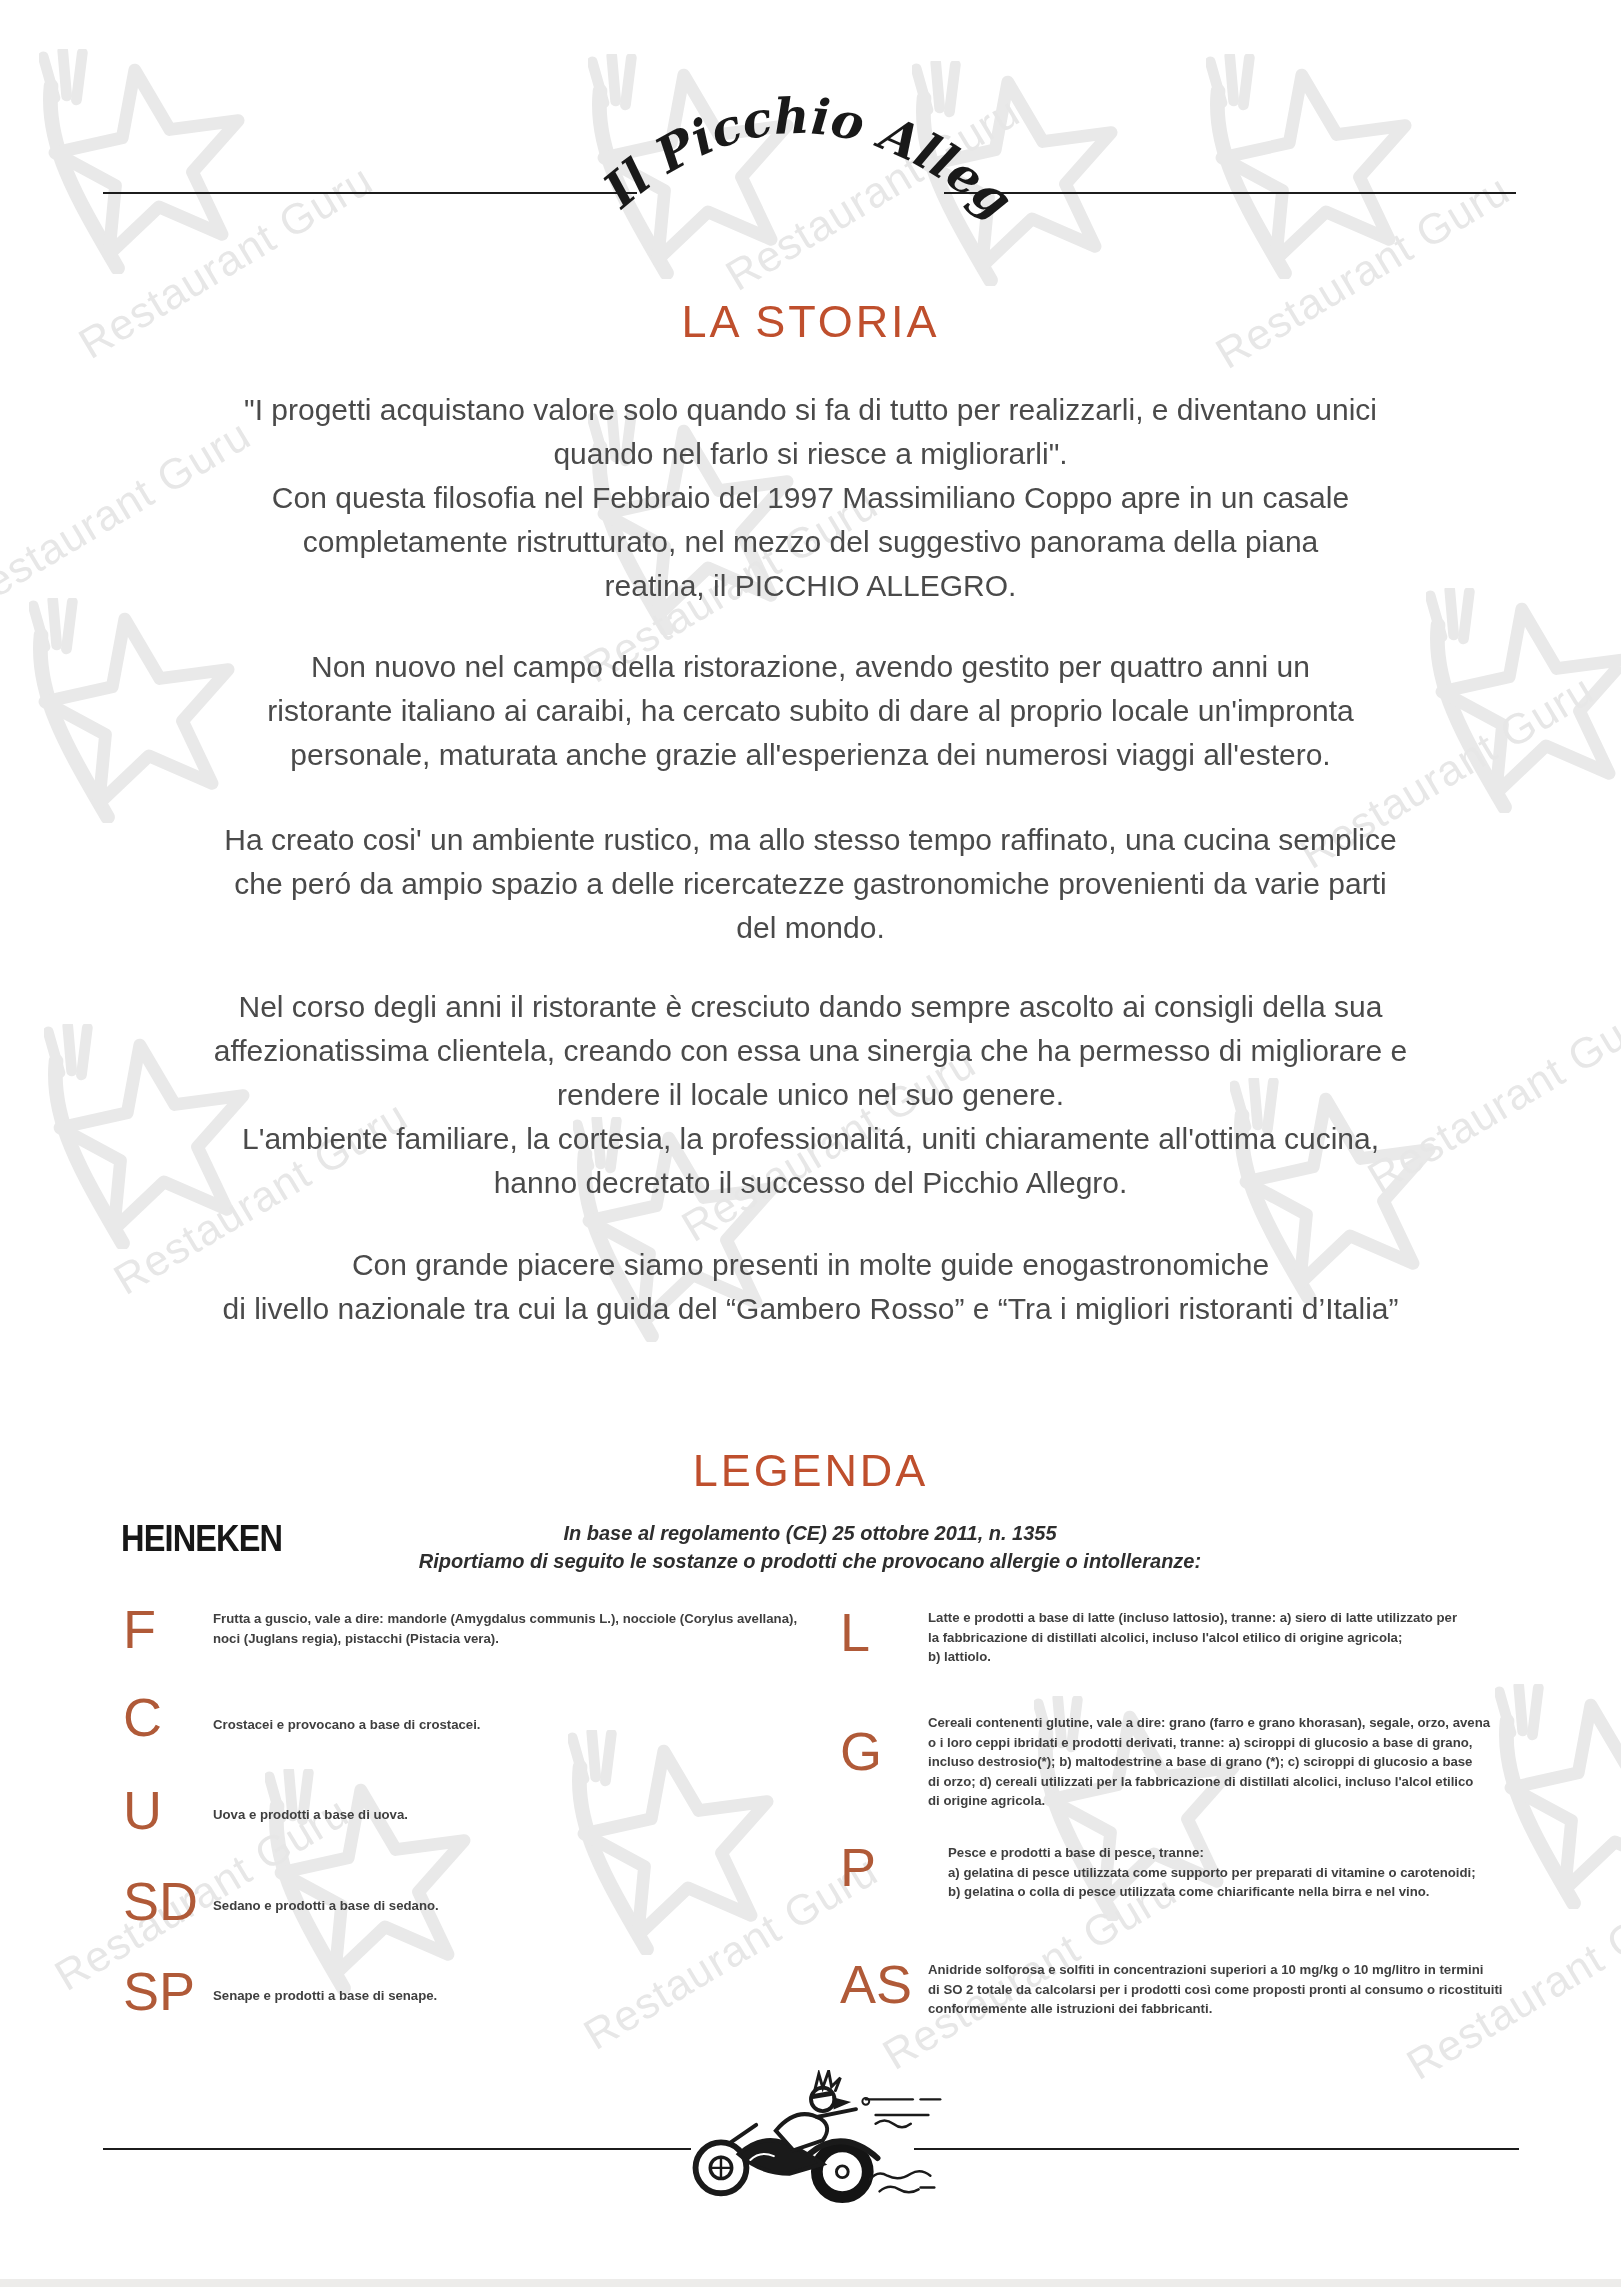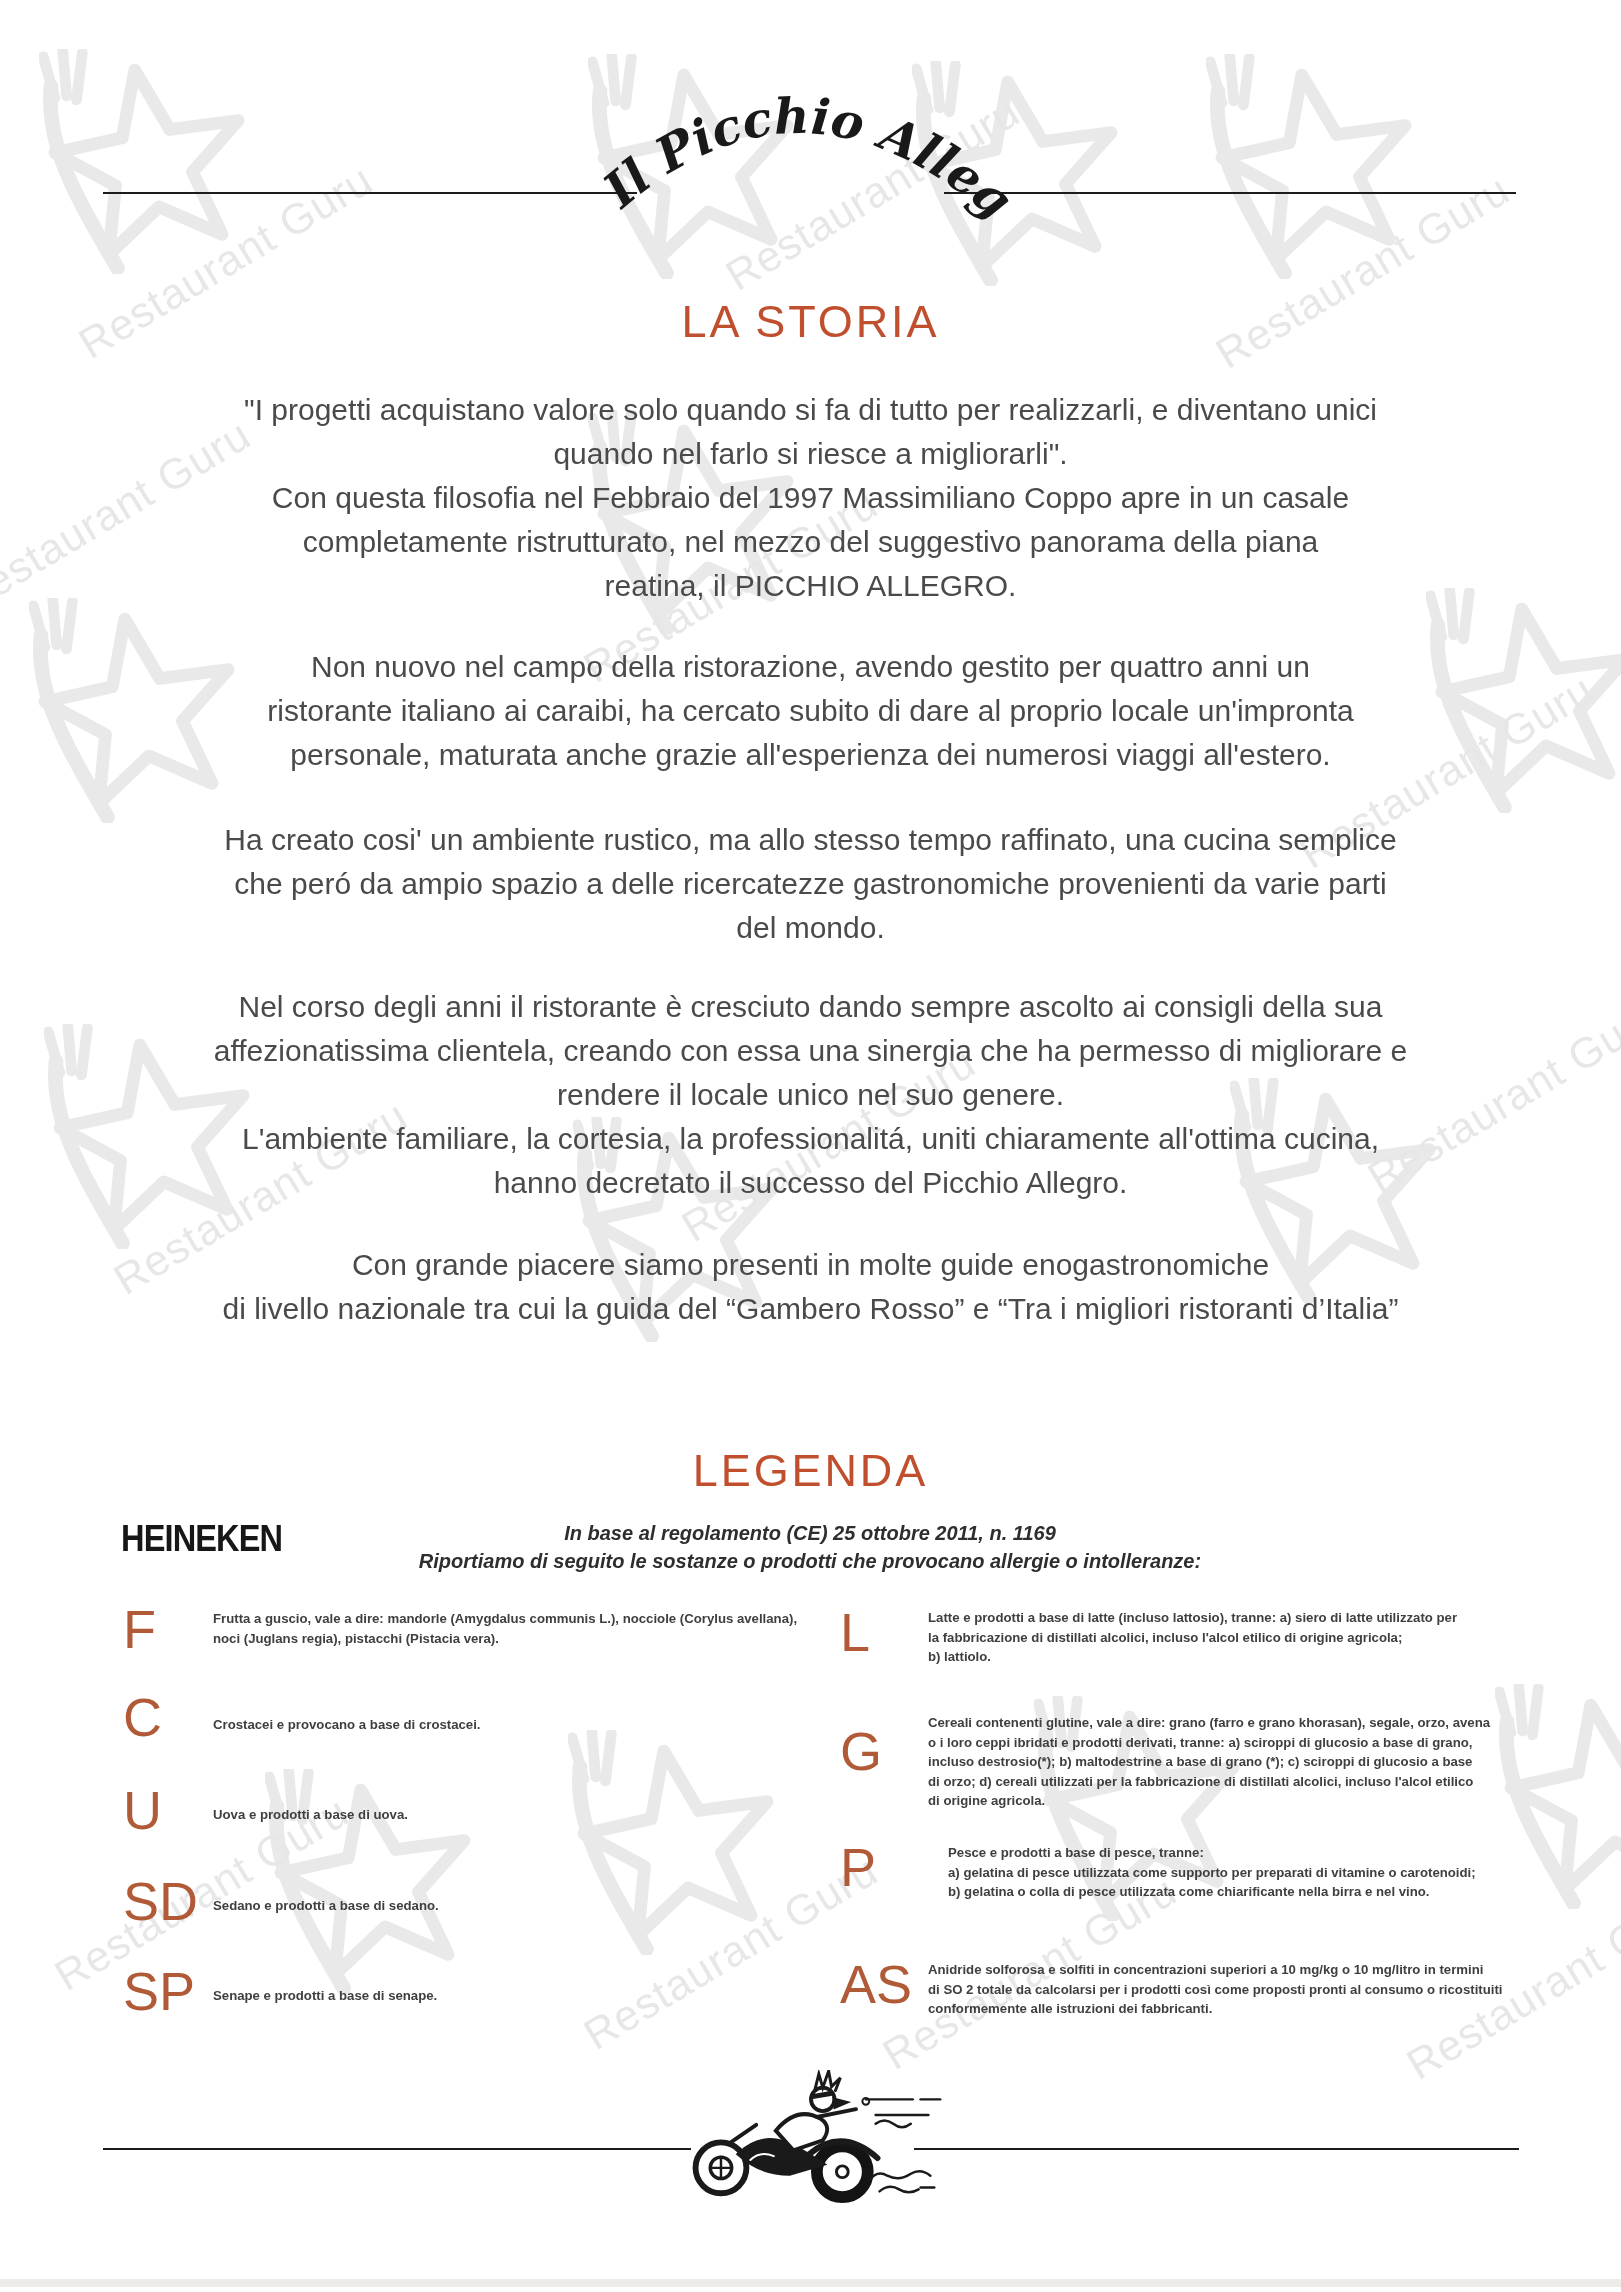--- a/index.html
+++ b/index.html
@@ -155,21 +155,21 @@
 del mondo.</div>
     <div class="para" style="top:1243px">Con grande piacere siamo presenti in molte guide enogastronomiche
 di livello nazionale tra cui la guida del “Gambero Rosso” e “Tra i migliori ristoranti d’Italia”</div>
     <div class="para" style="top:985px">Nel corso degli anni il ristorante è cresciuto dando sempre ascolto ai consigli della sua
 affezionatissima clientela, creando con essa una sinergia che ha permesso di migliorare e
 rendere il locale unico nel suo genere.
 L'ambiente familiare, la cortesia, la professionalitá, uniti chiaramente all'ottima cucina,
 hanno decretato il successo del Picchio Allegro.</div>
 
     <div class="section-title" style="top:1445px">LEGENDA</div>
-    <div class="legend-sub" style="top:1519px">In base al regolamento (CE) 25 ottobre 2011, n. 1169
+    <div class="legend-sub" style="top:1519px">In base al regolamento (CE) 25 ottobre 2011, n. 1355
 Riportiamo di seguito le sostanze o prodotti che provocano allergie o intolleranze:</div>
     <div id="brand">HEINEKEN</div>
 
     <div class="allergen-code" style="left:123px;top:1602px">F</div>
     <div class="allergen-desc" style="left:213px;top:1609px;width:603px">Frutta a guscio, vale a dire: mandorle (Amygdalus communis L.), nocciole (Corylus avellana),
 noci (Juglans regia), pistacchi (Pistacia vera).</div>
 
     <div class="allergen-code" style="left:123px;top:1690px">C</div>
     <div class="allergen-desc" style="left:213px;top:1715px;width:603px">Crostacei e provocano a base di crostacei.</div>
 

